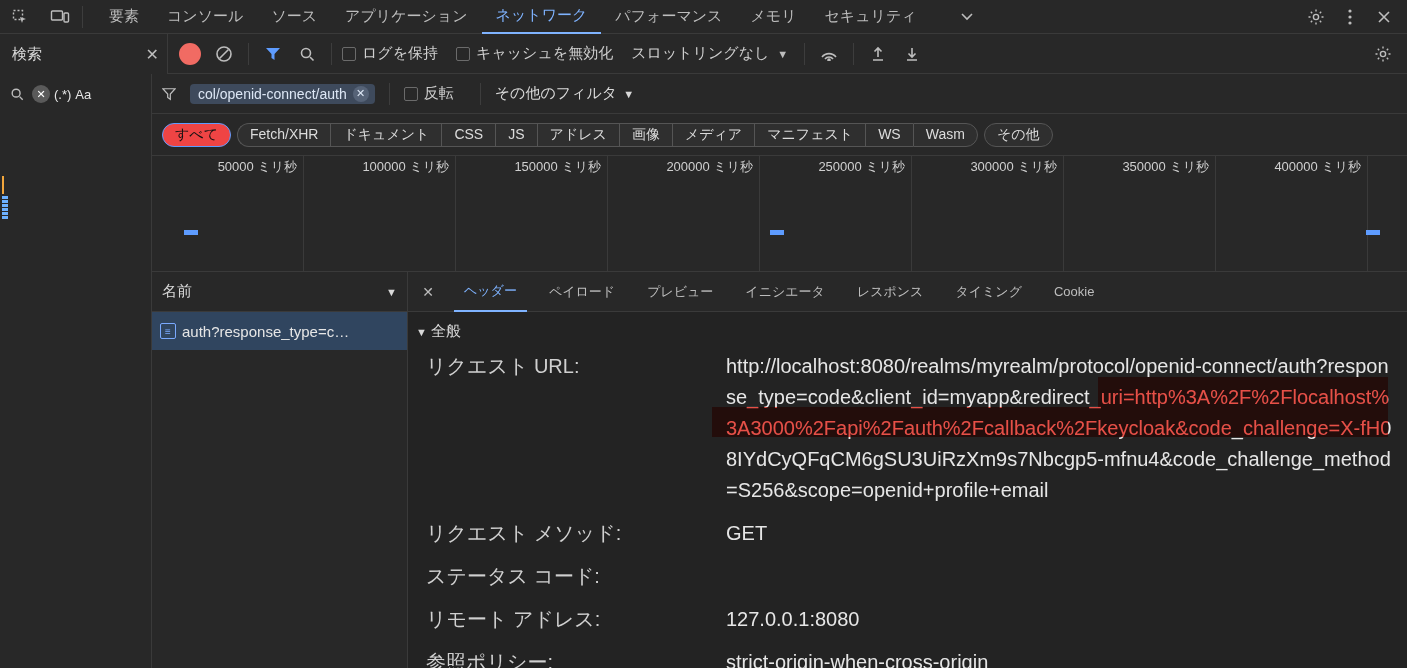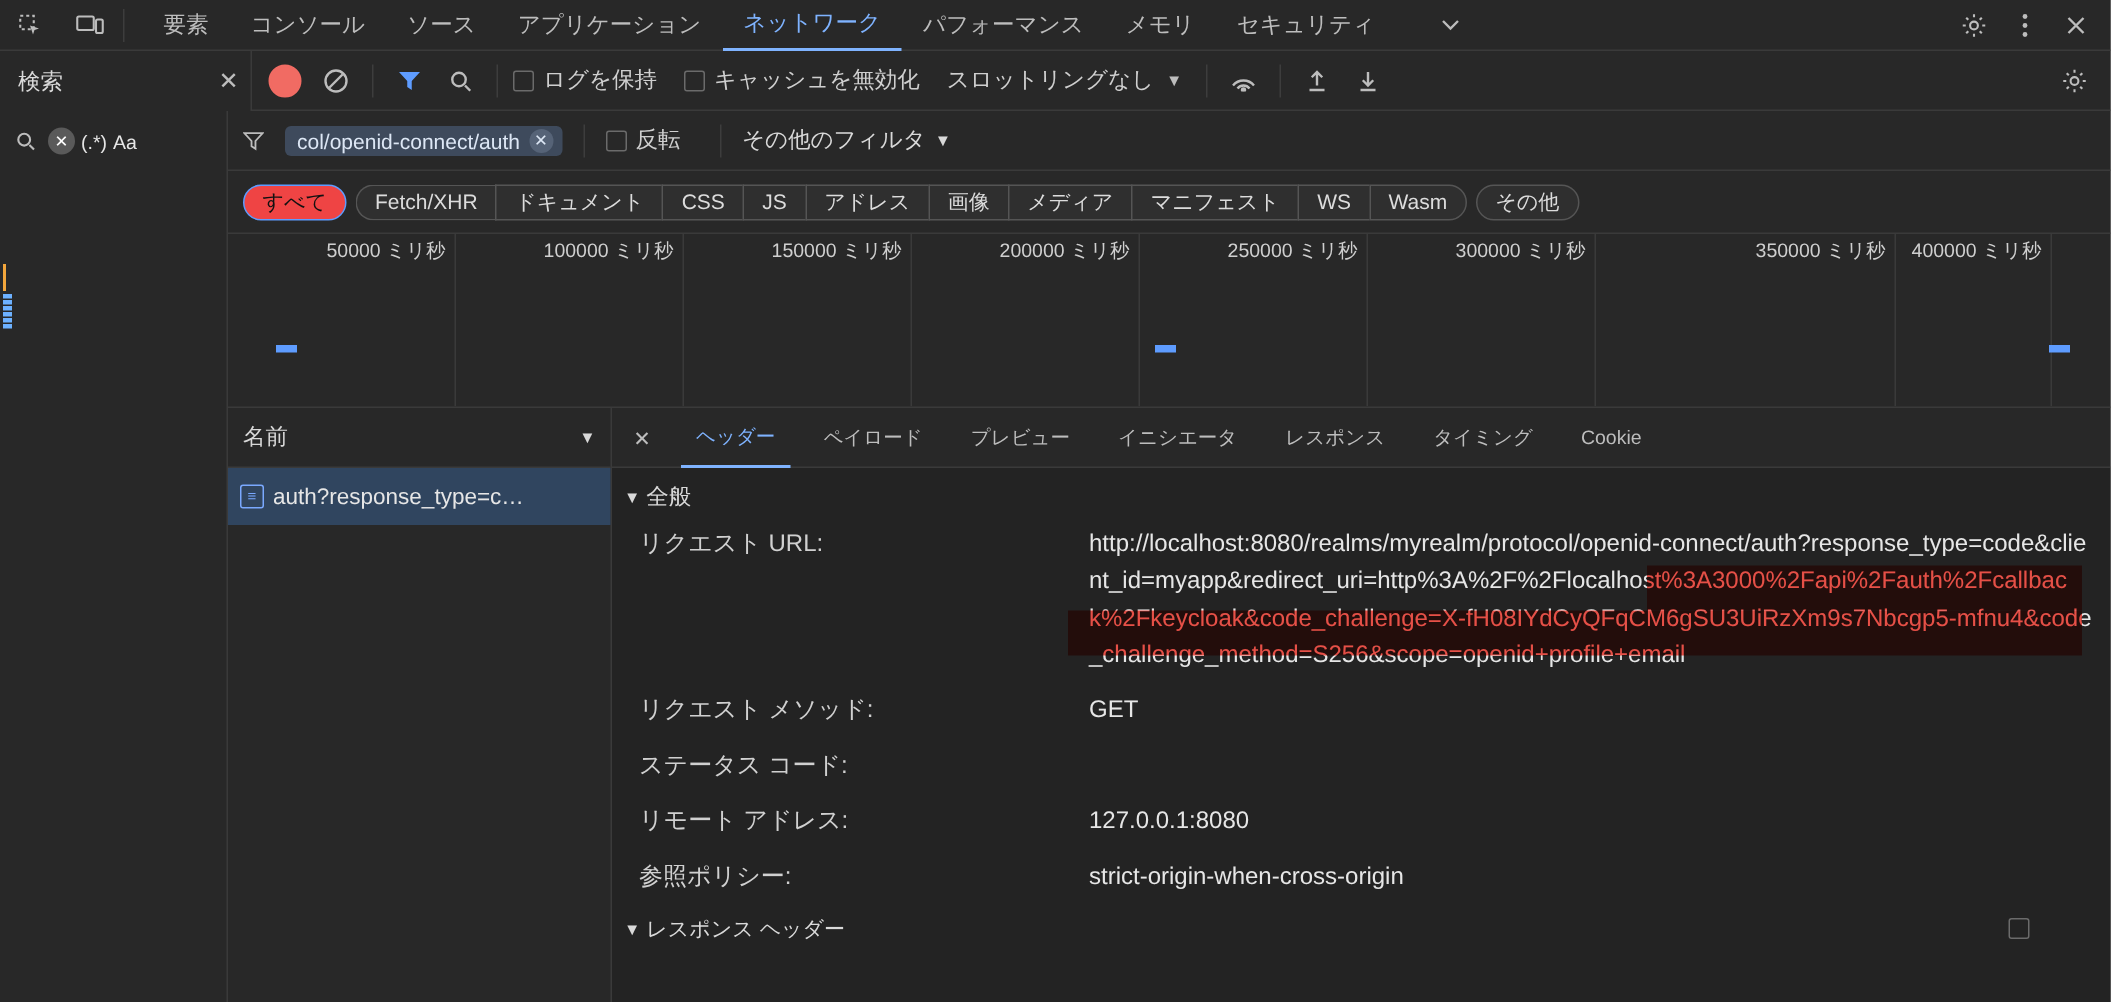--- a/index.html
+++ b/index.html
@@ -71,21 +71,21 @@
 .namerow{height:38px;display:flex;align-items:center;padding-left:8px;background:#30455f;color:#e6e6e6;font-size:15px;cursor:pointer;gap:6px;overflow:hidden;}
 .fileic{width:16px;height:16px;border:1px solid #7aa9ff;border-radius:2px;flex:none;display:inline-flex;align-items:center;justify-content:center;color:#7aa9ff;font-size:10px;}
 .details{flex:1;display:flex;flex-direction:column;overflow:hidden;}
 .det-tabs{height:40px;display:flex;align-items:center;border-bottom:1px solid #3a3a3a;padding-left:6px;gap:12px;}
 .det-tabs .close{width:28px;text-align:center;cursor:pointer;color:#bdbdbd;}
 .det-tab{padding:0 10px;height:40px;display:flex;align-items:center;color:#bdbdbd;cursor:pointer;font-size:13px;}
 .det-tab.active{color:#7fb3ff;border-bottom:2px solid #7fb3ff;}
 .det-body{flex:1;overflow:auto;padding:6px 0 10px 0;background:#232323;}
 .section-title{display:flex;align-items:center;padding:4px 8px;cursor:pointer;font-size:15px;}
 .section-title .tri{margin-right:4px;font-size:11px;}
-.kv{display:flex;padding:6px 10px 6px 18px;font-size:16px;line-height:1.55;}
+.kv{display:flex;padding:6px 10px 6px 18px;font-size:20px;line-height:1.55;}
 .kv .k{width:300px;flex:none;color:#d0d0d0;}
 .kv .v{flex:1;color:#e6e6e6;word-break:break-all;}
 .status-dot{display:inline-block;width:12px;height:12px;border-radius:50%;background:#f2a63c;margin-right:8px;vertical-align:middle;}
 .hl-a{position:absolute;background:#ff3a2f;pointer-events:none;}
 .urlwrap{position:relative;}
 .resp-head-row{display:flex;align-items:center;padding:8px 8px 0 8px;}
 .resp-head-row .chkwrap{margin-left:auto;margin-right:40px;}
 svg{display:block;}
 </style>
 </head>
@@ -291,21 +291,21 @@
       </div>
     <div class="wf-col" style="left:456px;">
         <div class="lbl">200000 ミリ秒</div>
       </div>
     <div class="wf-col" style="left:608px;">
         <div class="lbl">250000 ミリ秒</div>
       </div>
     <div class="wf-col" style="left:760px;">
         <div class="lbl">300000 ミリ秒</div>
       </div>
-    <div class="wf-col" style="left:960px;">
+    <div class="wf-col" style="left:912px;">
         <div class="lbl">350000 ミリ秒</div>
       </div>
     <div class="wf-col" style="left:1064px;">
         <div class="lbl">400000 ミリ秒</div>
       </div>
     <div class="wf-mark" style="left:32px;"></div>
     <div class="wf-mark" style="left:618px;"></div>
     <div class="wf-mark" style="left:1214px;"></div>
   </div>
 </div>

